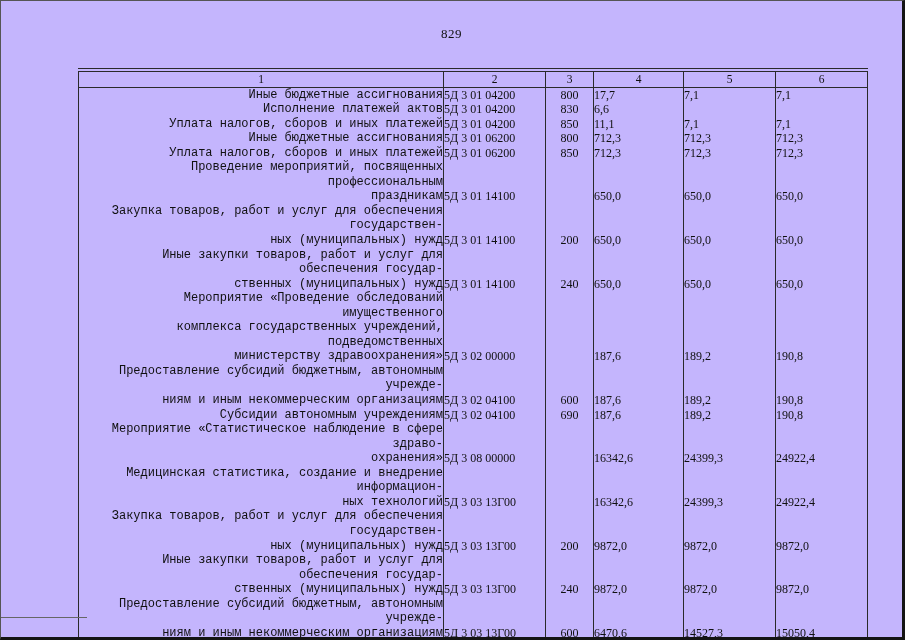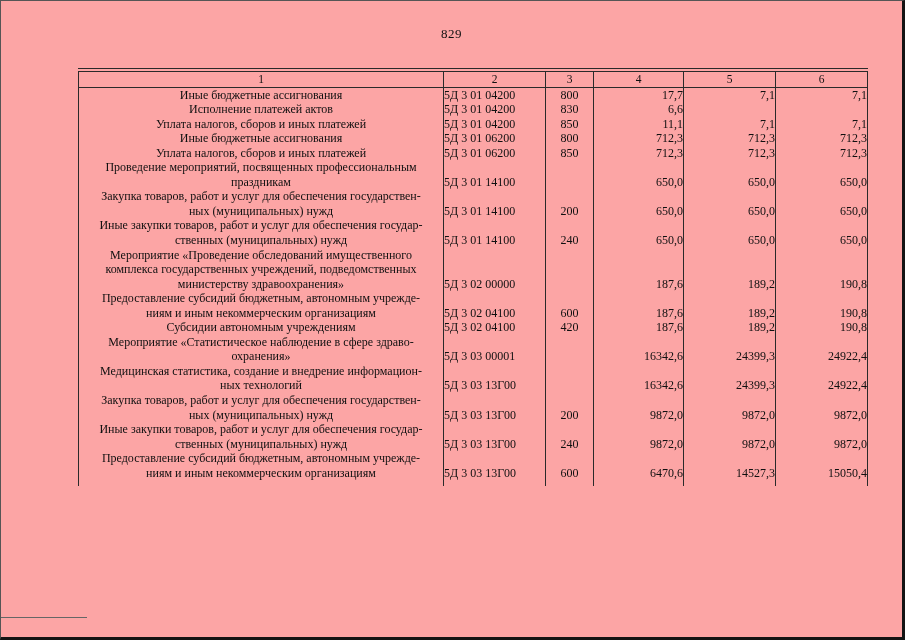--- a/index.html
+++ b/index.html
@@ -1,20 +1,20 @@
 <!DOCTYPE html>
 <html><head>
 <meta charset="utf-8">
 <style>
   html,body{margin:0;padding:0;background:#e8e8e6;}
   .page{
     position:relative;
     width:905px;height:640px;
     box-sizing:border-box;
-    background:#fca5a5;
+    background:#c4b5fd;
     border-top:1px solid #555;
     border-left:1px solid #555;
     border-right:3px solid #141414;
     border-bottom:3px solid #141414;
     font-family:"Liberation Serif", serif;
     color:#101010;
     overflow:hidden;
   }
   .pageno{
     position:absolute;top:25px;left:0;width:100%;
@@ -41,27 +41,28 @@
     text-align:center;
     vertical-align:middle;
   }
   table.budget td{
     border-left:1px solid #2a2a2a;
     border-right:1px solid #2a2a2a;
     padding:0;
     vertical-align:bottom;
   }
   td.desc{
-    text-align:center;
+    text-align:right;
     padding:0 4px 0 5px;
     white-space:pre-line;
+    font-family:Liberation Mono, monospace;
   }
   td.code{padding-left:7px;white-space:nowrap;font-size:12px;}
   td.c3{text-align:center;padding-left:11px;}
-  td.num{text-align:right;padding-right:5px;}
+  td.num{text-align:left;padding-right:5px;}
   tr.spacer td{height:6px;}
   .footrule{
     position:absolute;left:0;bottom:19px;width:86px;
     border-top:1px solid #666;
   }
 </style>
 </head>
 <body>
 
 <div class="page">
@@ -184,30 +185,30 @@
     <td class="code">5Д 3 02 04100</td>
     <td class="c3">600</td>
     <td class="num">187,6</td>
     <td class="num">189,2</td>
     <td class="num">190,8</td>
   </tr>
 
   <tr>
     <td class="desc">Субсидии автономным учреждениям</td>
     <td class="code">5Д 3 02 04100</td>
-    <td class="c3">420</td>
+    <td class="c3">690</td>
     <td class="num">187,6</td>
     <td class="num">189,2</td>
     <td class="num">190,8</td>
   </tr>
 
   <tr>
     <td class="desc">Мероприятие «Статистическое наблюдение в сфере здраво-
 охранения»</td>
-    <td class="code">5Д 3 03 00001</td>
+    <td class="code">5Д 3 08 00000</td>
     <td class="c3"></td>
     <td class="num">16342,6</td>
     <td class="num">24399,3</td>
     <td class="num">24922,4</td>
   </tr>
 
   <tr>
     <td class="desc">Медицинская статистика, создание и внедрение информацион-
 ных технологий</td>
     <td class="code">5Д 3 03 13Г00</td>

